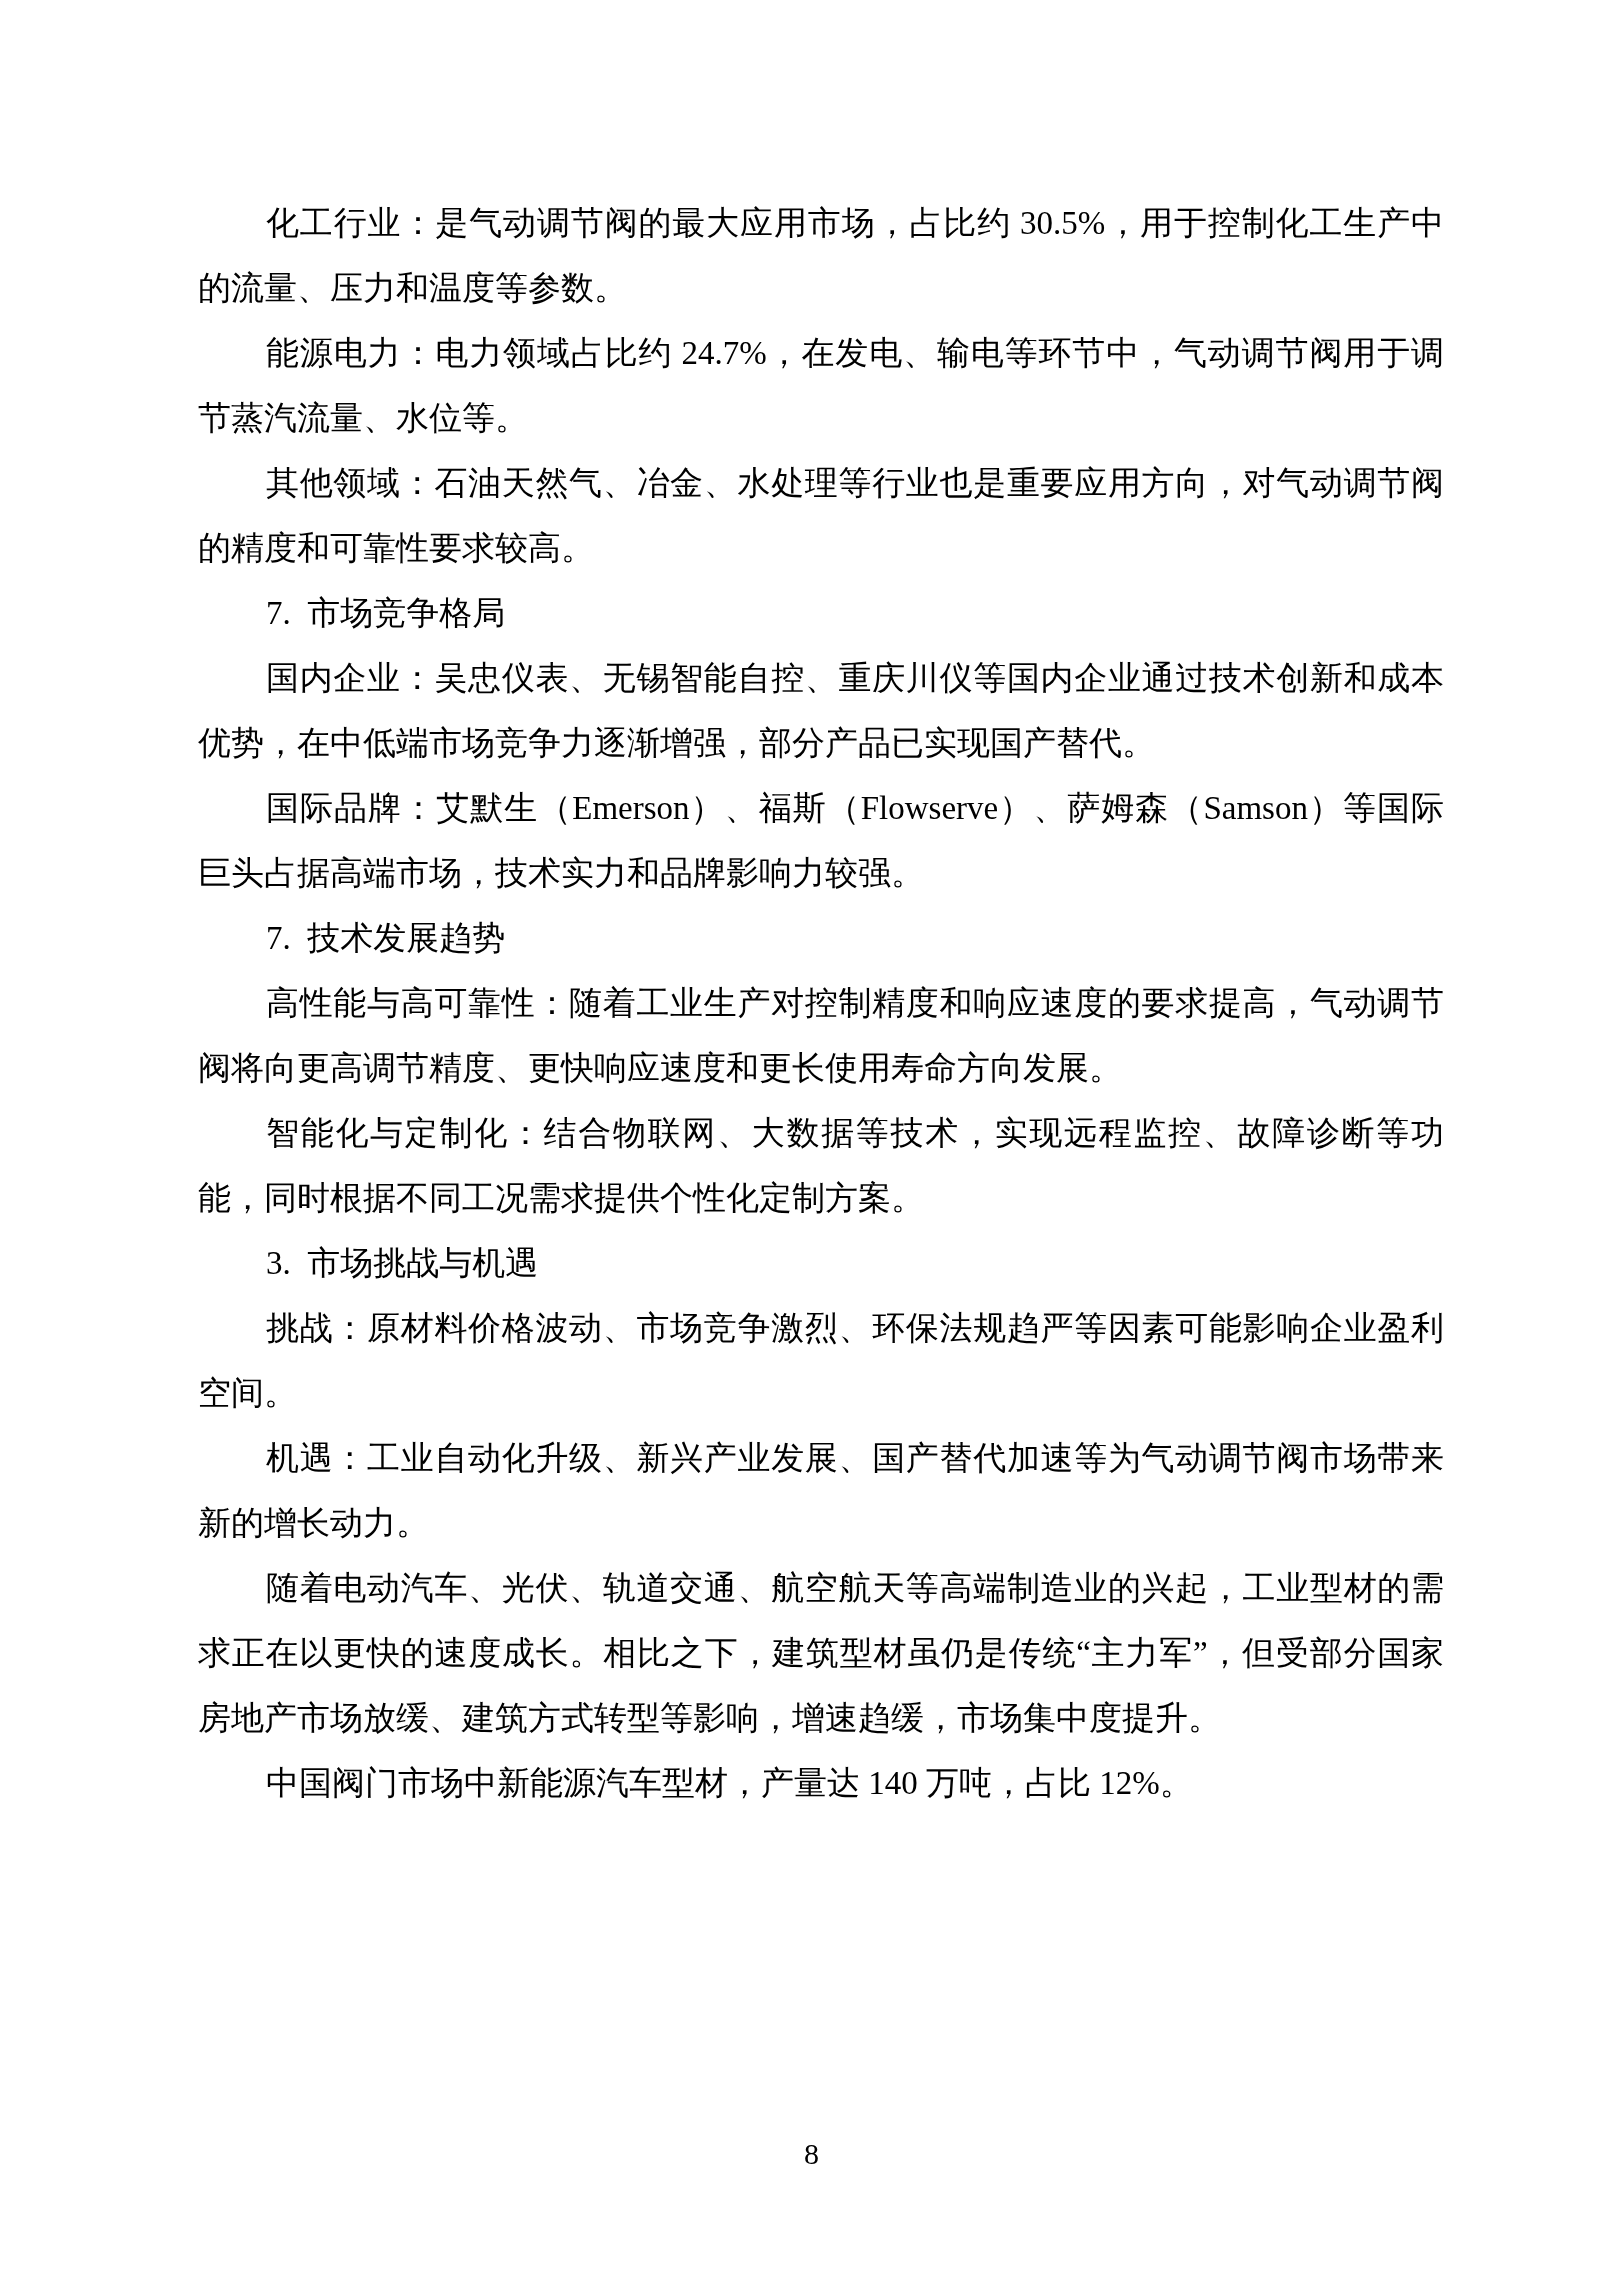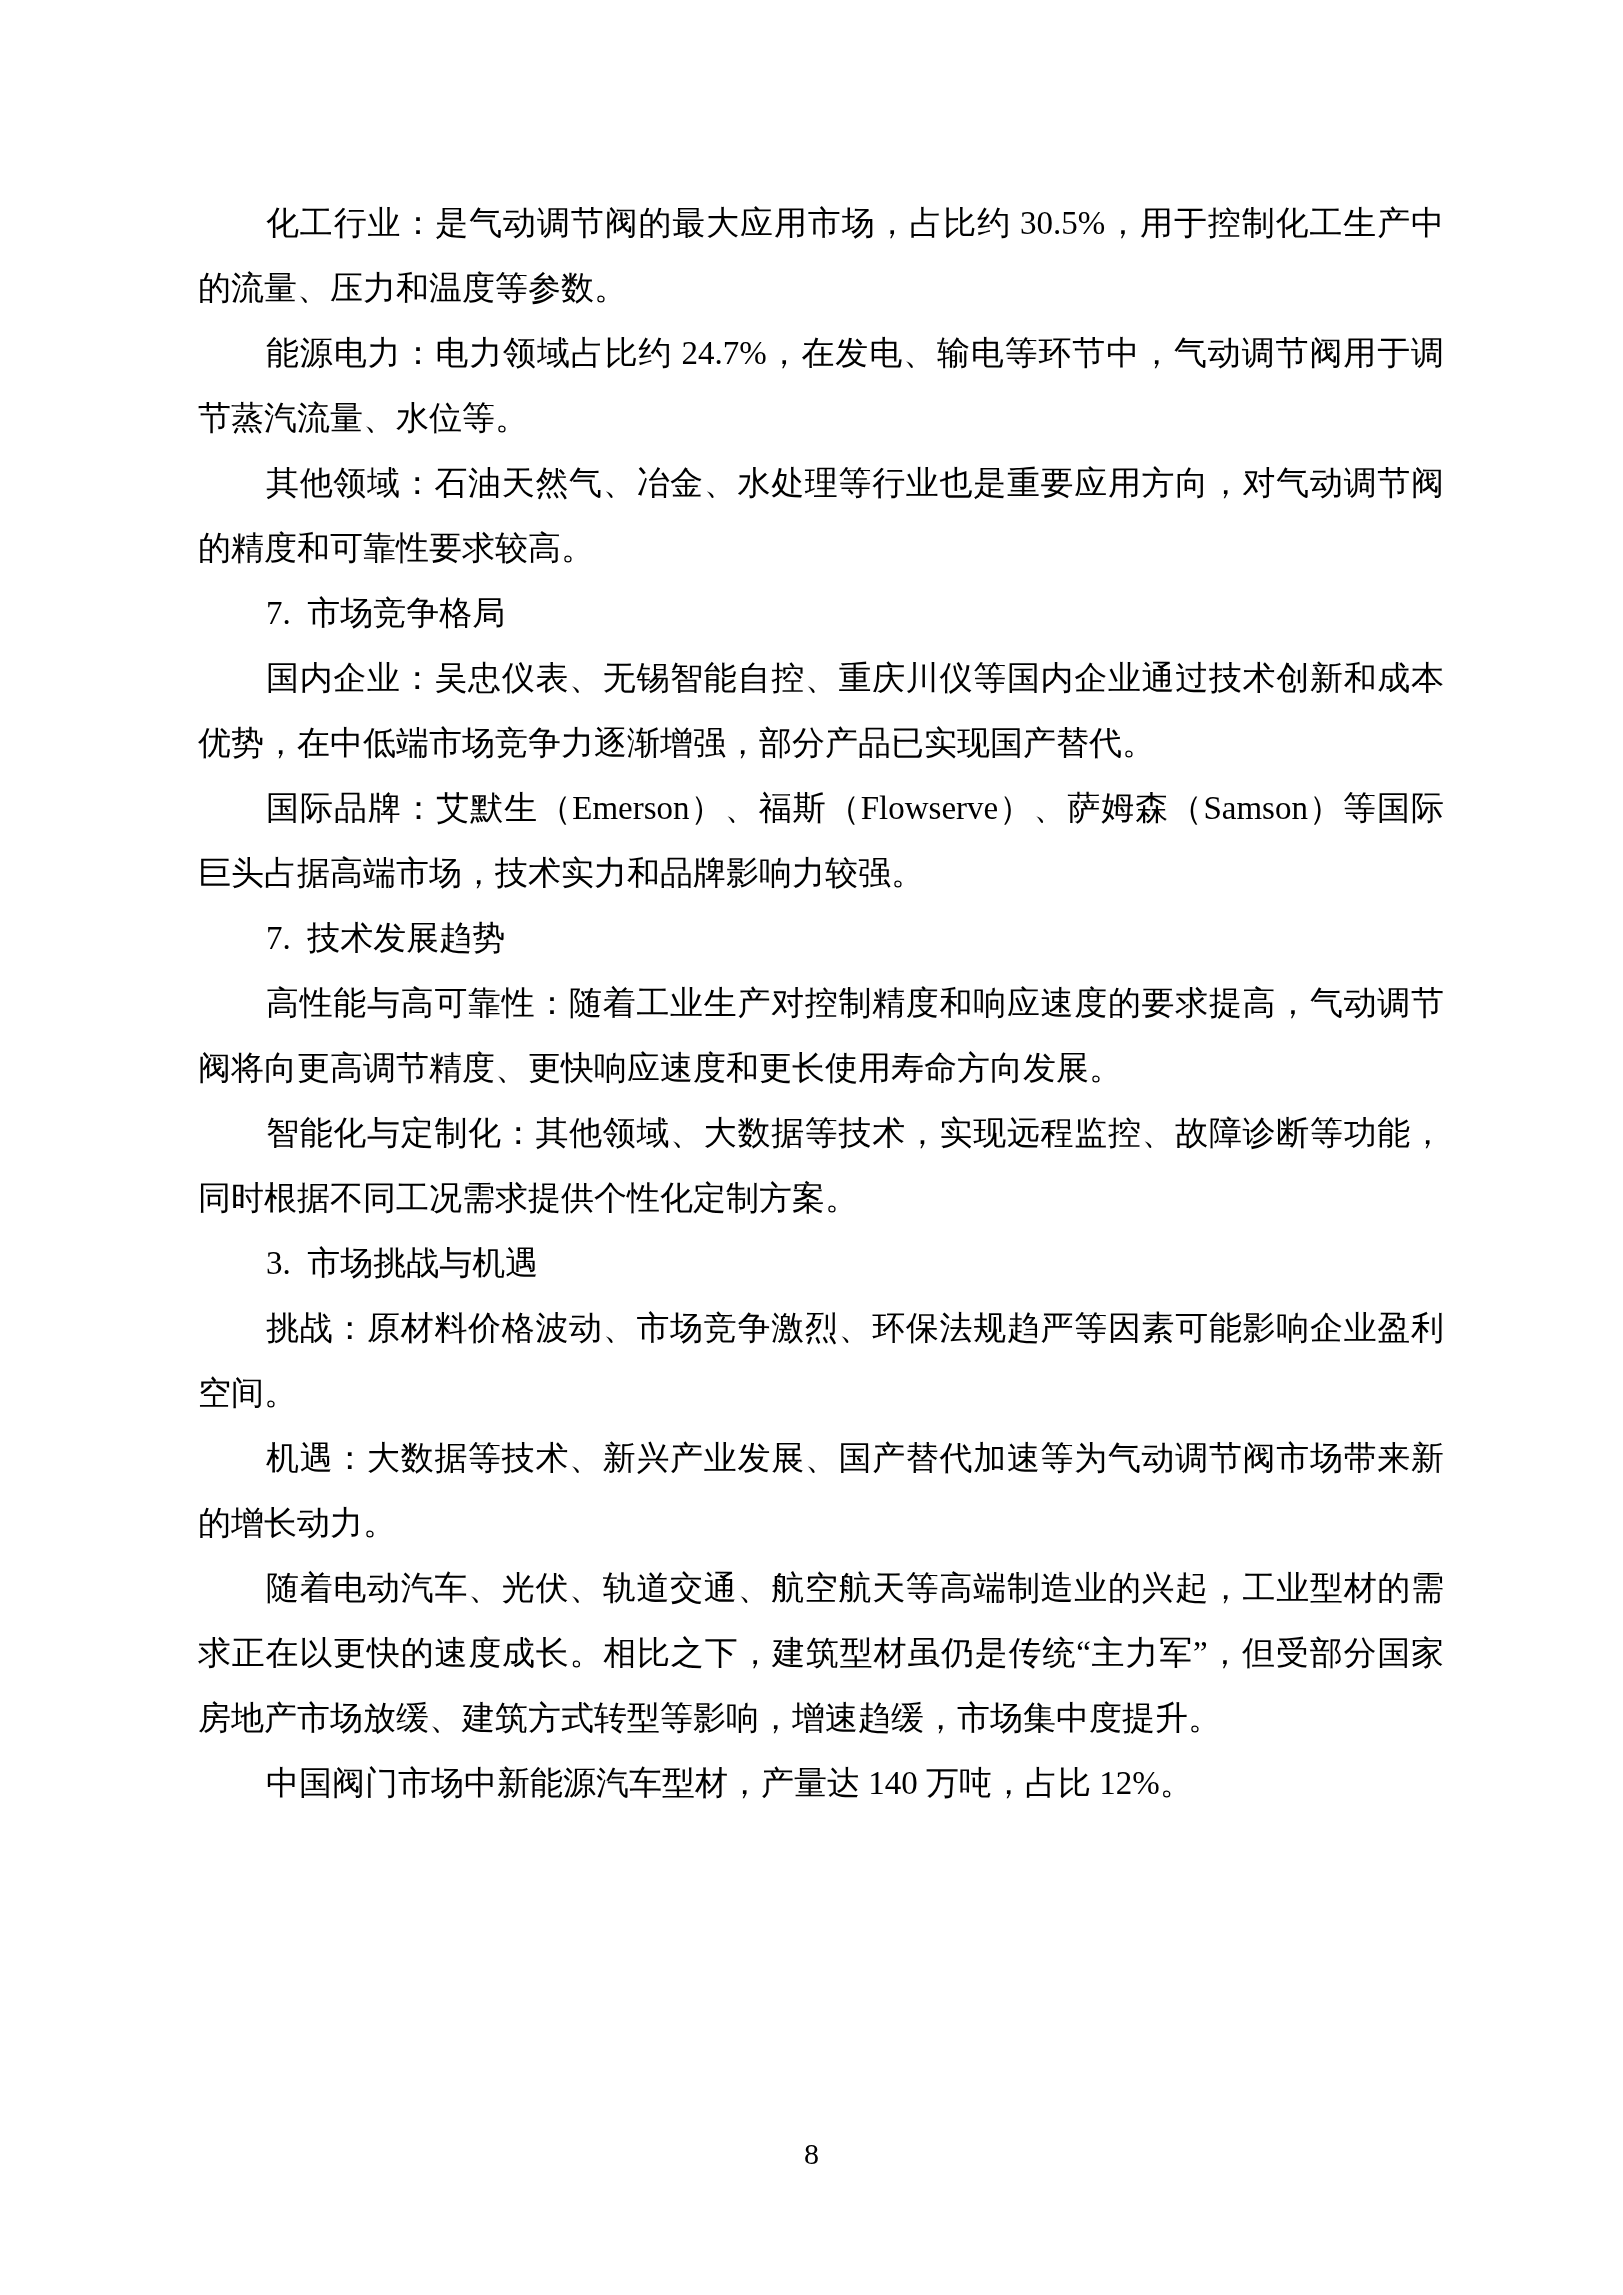--- a/index.html
+++ b/index.html
@@ -52,24 +52,24 @@
 
   <div class="text-block">
     <p class="para">化工行业：是气动调节阀的最大应用市场，占比约 30.5%，用于控制化工生产中的流量、压力和温度等参数。</p>
     <p class="para">能源电力：电力领域占比约 24.7%，在发电、输电等环节中，气动调节阀用于调节蒸汽流量、水位等。</p>
     <p class="para">其他领域：石油天然气、冶金、水处理等行业也是重要应用方向，对气动调节阀的精度和可靠性要求较高。</p>
     <p class="para">7.  市场竞争格局</p>
     <p class="para">国内企业：吴忠仪表、无锡智能自控、重庆川仪等国内企业通过技术创新和成本优势，在中低端市场竞争力逐渐增强，部分产品已实现国产替代。</p>
     <p class="para">国际品牌：艾默生（Emerson）、福斯（Flowserve）、萨姆森（Samson）等国际巨头占据高端市场，技术实力和品牌影响力较强。</p>
     <p class="para">7.  技术发展趋势</p>
     <p class="para">高性能与高可靠性：随着工业生产对控制精度和响应速度的要求提高，气动调节阀将向更高调节精度、更快响应速度和更长使用寿命方向发展。</p>
-    <p class="para">智能化与定制化：其他领域、大数据等技术，实现远程监控、故障诊断等功能，同时根据不同工况需求提供个性化定制方案。</p>
+    <p class="para">智能化与定制化：结合物联网、大数据等技术，实现远程监控、故障诊断等功能，同时根据不同工况需求提供个性化定制方案。</p>
     <p class="para">3.  市场挑战与机遇</p>
     <p class="para">挑战：原材料价格波动、市场竞争激烈、环保法规趋严等因素可能影响企业盈利空间。</p>
-    <p class="para">机遇：大数据等技术、新兴产业发展、国产替代加速等为气动调节阀市场带来新的增长动力。</p>
+    <p class="para">机遇：工业自动化升级、新兴产业发展、国产替代加速等为气动调节阀市场带来新的增长动力。</p>
     <p class="para">随着电动汽车、光伏、轨道交通、航空航天等高端制造业的兴起，工业型材的需求正在以更快的速度成长。相比之下，建筑型材虽仍是传统“主力军”，但受部分国家房地产市场放缓、建筑方式转型等影响，增速趋缓，市场集中度提升。</p>
     <p class="para">中国阀门市场中新能源汽车型材，产量达 140 万吨，占比 12%。</p>
   </div>
 
   <div class="page-footer">
     <span>8</span>
   </div>
 
 </div>
 

